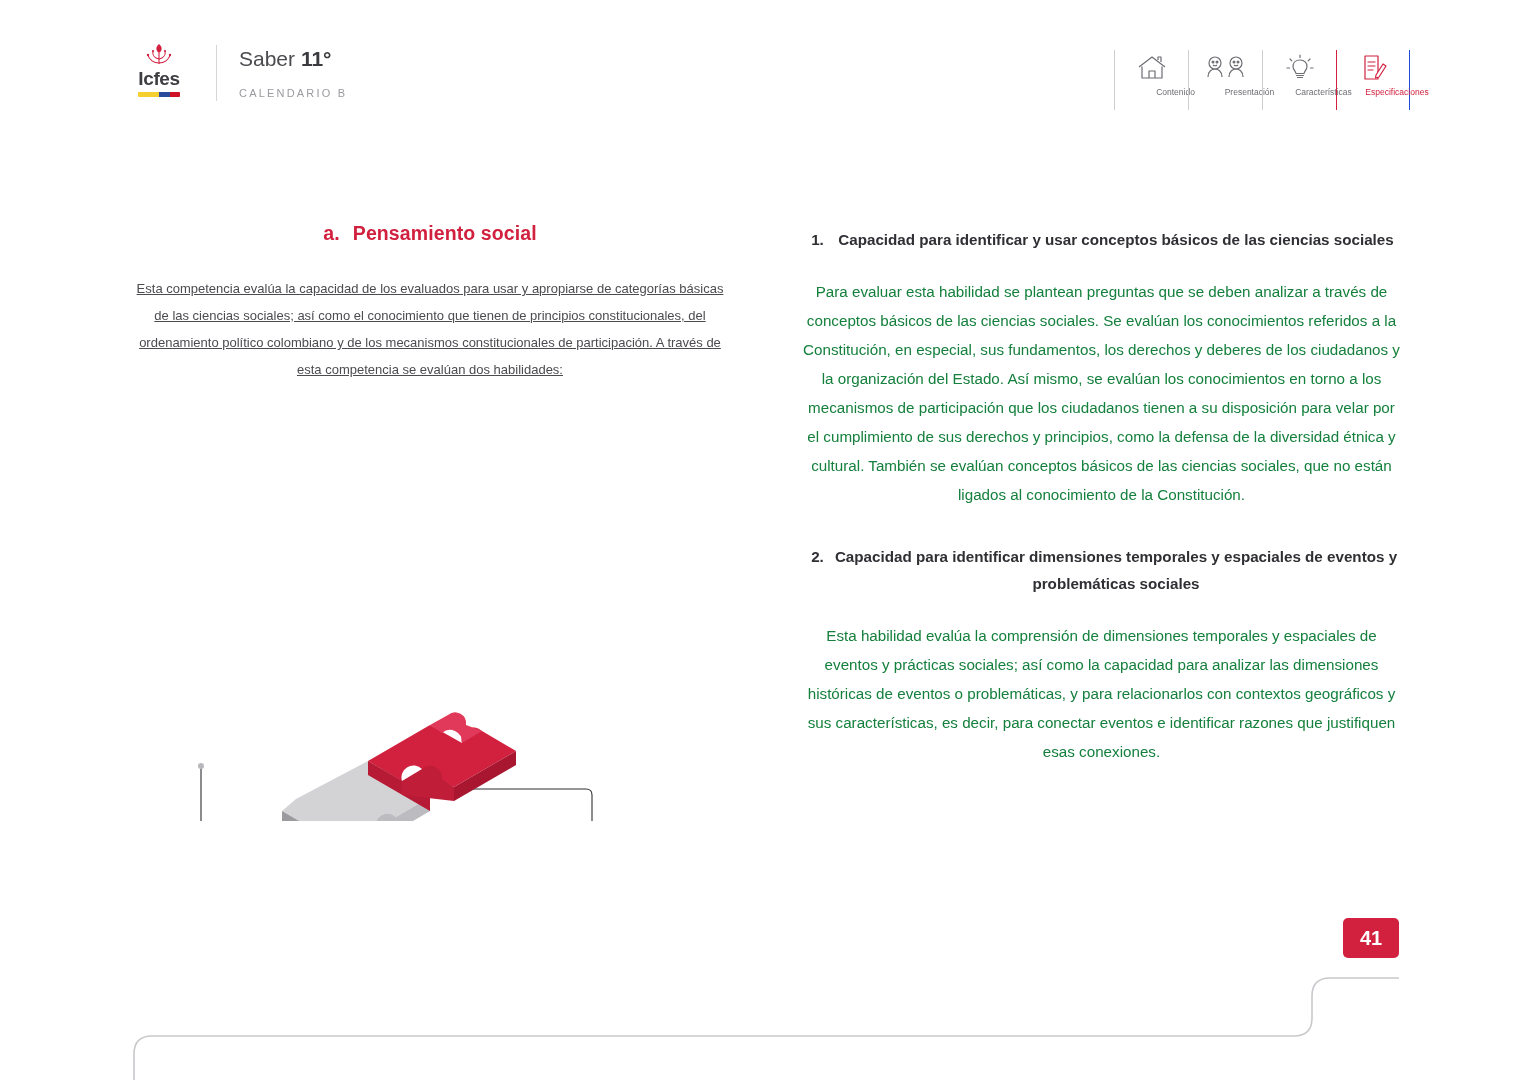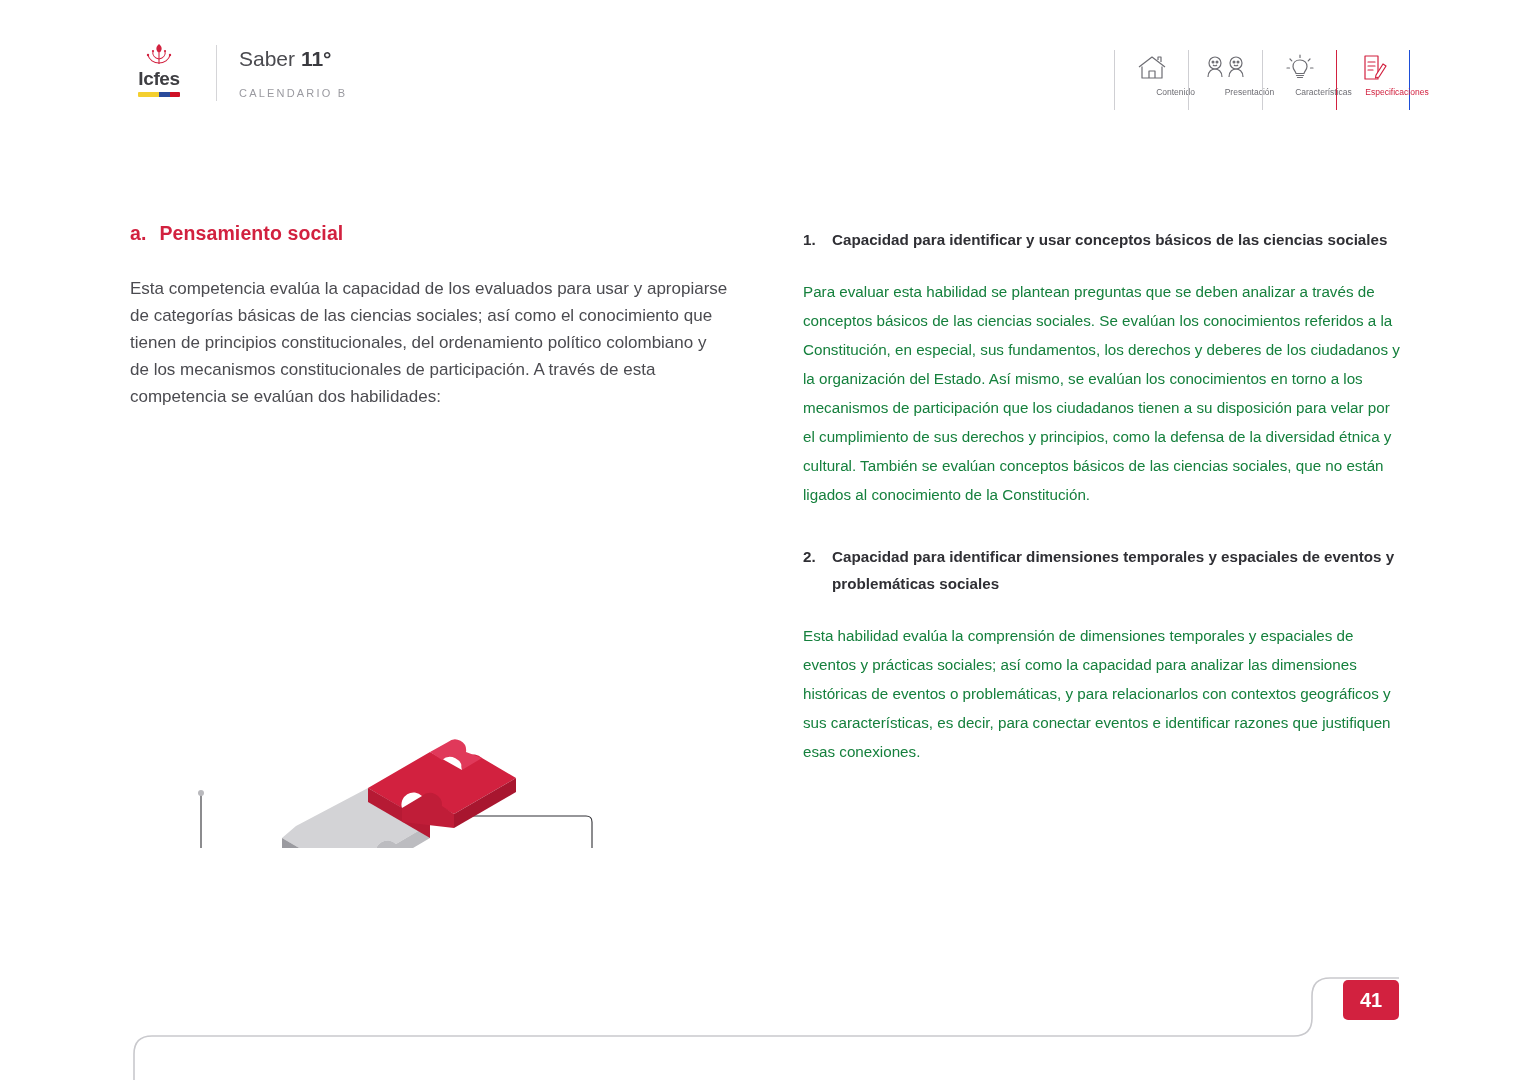--- a/index.html
+++ b/index.html
@@ -115,21 +115,21 @@
     font-size: 8.5px;
     color: #6d6d73;
     text-align: center;
     line-height: 1.1;
     margin-top: 2px;
     padding-left: 48px;
   }
   .nav-item.active .nav-label { color: #d2213f; }
 
   
-  .content { position: absolute; top: 0; left: 0; width: 1530px; height: 1080px; }
+  .content { position: absolute; top: 0; left: 0; width: 1530px; height: 1080px; text-align: center; }
 
   .col-left {
     position: absolute;
     left: 130px;
     top: 222px;
     width: 600px;
   }
   .col-right {
     position: absolute;
     left: 803px;
@@ -141,23 +141,24 @@
     margin: 0 0 30px 0;
     font-size: 19.5px;
     color: #d2213f;
     font-weight: bold;
     letter-spacing: 0.1px;
   }
   h2.section-title .lbl { display: inline-block; margin-right: 13px; }
 
   p.body {
     margin: 0 0 18px 0;
-    font-size: 17px;
+    font-size: 13px;
     line-height: 27px;
     color: #4b4b50;
+    text-decoration: underline;
   }
 
   .callout {
     font-size: 15.2px;
     line-height: 27px;
     color: #4b4b50;
   }
   .callout b { color: #3b3b40; }
 
   .callout-1 {
@@ -195,21 +196,21 @@
     margin: 24px 0 34px 0;
     font-size: 15.2px;
     line-height: 29px;
     color: #15803d;
   }
 
   
   .page-badge {
     position: absolute;
     right: 131px;
-    top: 980px;
+    top: 918px;
     width: 56px;
     height: 40px;
     background: #d2213f;
     border-radius: 5px;
     color: #fff;
     font-size: 20px;
     font-weight: bold;
     display: flex;
     align-items: center;
     justify-content: center;

